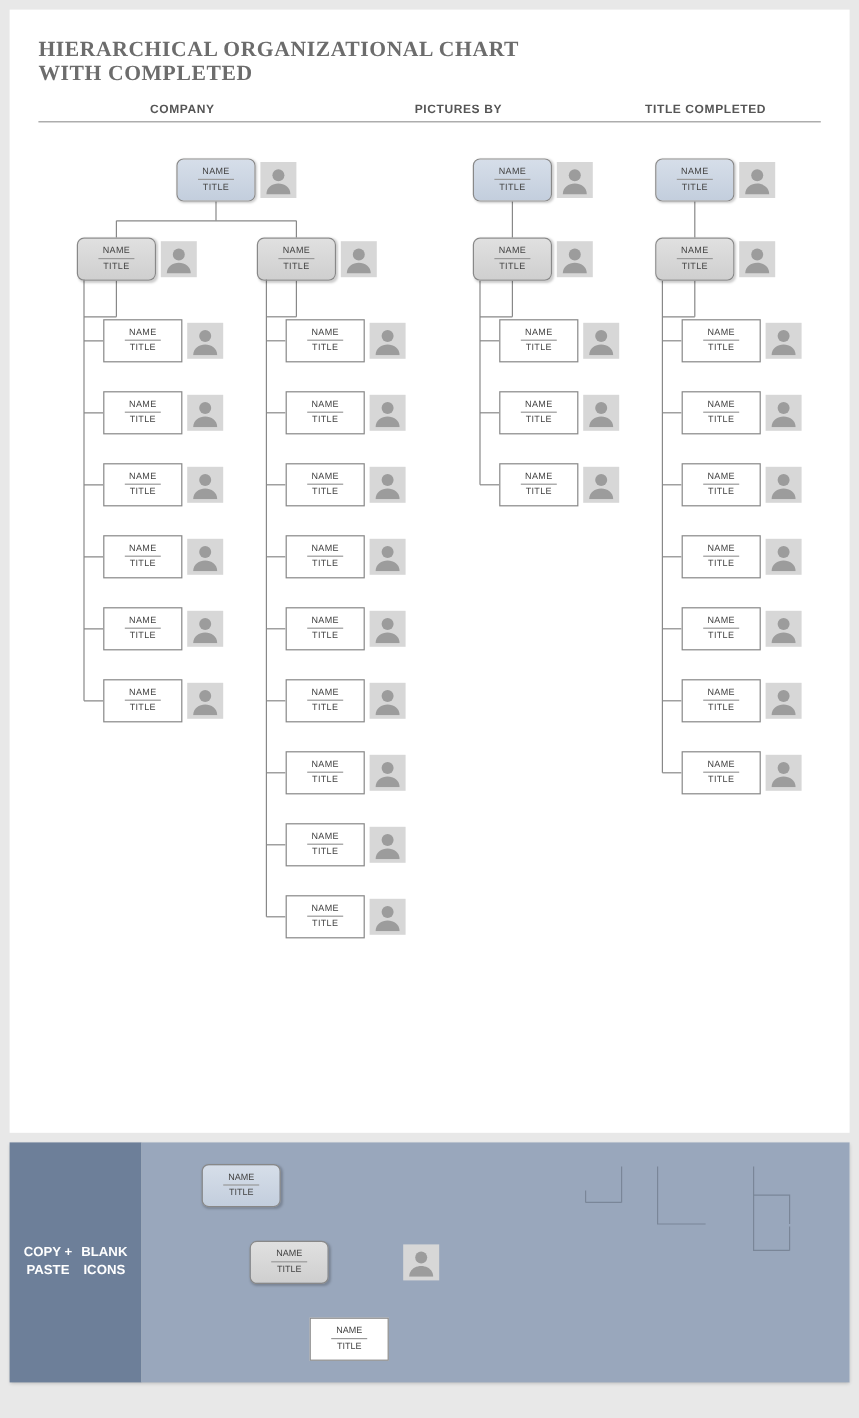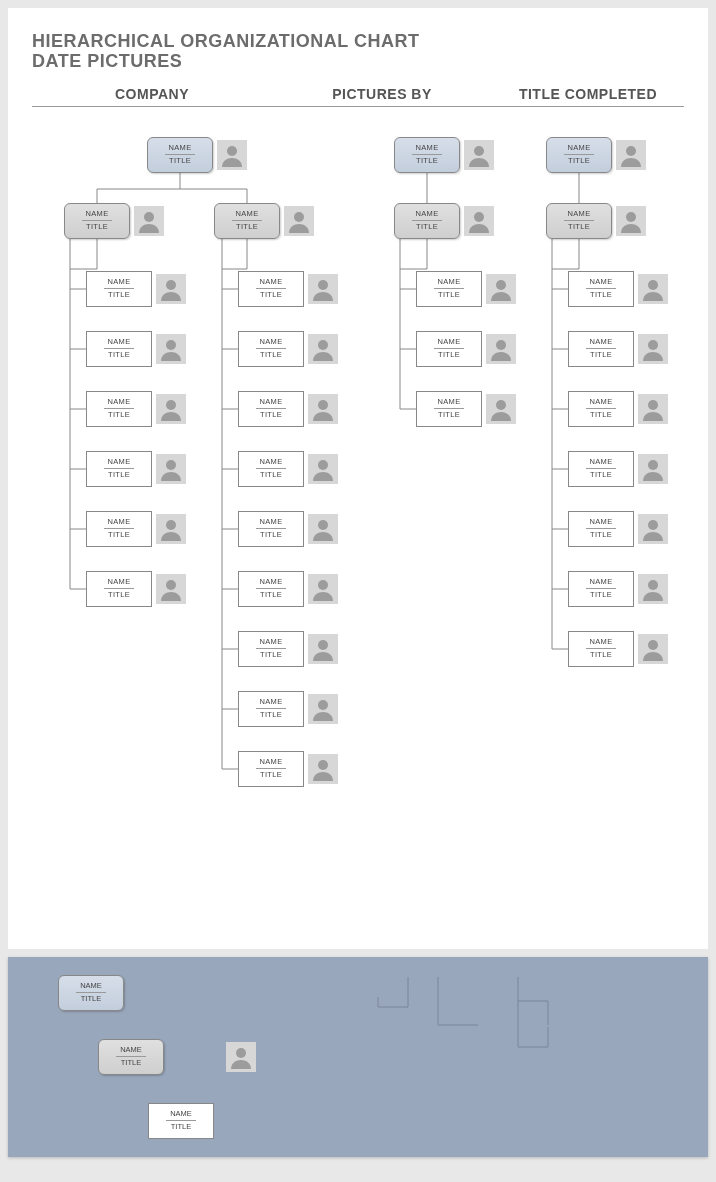--- a/index.html
+++ b/index.html
@@ -9,35 +9,35 @@
     width: 716px;
     padding: 0;
   }
   .page {
     background: #fff;
     margin: 8px;
     padding: 24px 24px 20px 24px;
     position: relative;
   }
   .doc-title {
-    font-family: Liberation Sans, sans-serif;
+    font-family: Liberation Serif, serif;
     font-weight: 700;
     font-size: 18px;
     letter-spacing: 0.5px;
     color: #6c6c6c;
     line-height: 1.1;
   }
   .header-row {
     display: flex;
     border-bottom: 1px solid #9a9a9a;
     margin-top: 14px;
     padding-bottom: 4px;
   }
   .header-row .hcell {
-    font-size: 14px;
+    font-size: 10px;
     font-weight: 700;
     letter-spacing: 0.5px;
     color: #555;
     text-align: center;
   }
   .chart-area {
     position: relative;
     height: 810px;
     margin-top: 12px;
   }
@@ -179,21 +179,21 @@
     stroke: #7a8698; stroke-width: 1; fill: none;
   }
 </style>
 </head>
 <body>
 
 <div class="page">
 
   <div class="doc-title">
     <span>HIERARCHICAL ORGANIZATIONAL CHART</span><br>
-    <span>DATE PICTURES</span>
+    <span>WITH COMPLETED</span>
   </div>
 
   <div class="header-row">
     <div class="hcell" style="flex:0 0 240px">COMPANY</div>
     <div class="hcell" style="flex:0 0 220px">PICTURES BY</div>
     <div class="hcell" style="flex:1">TITLE COMPLETED</div>
   </div>
 
   <div class="chart-area">
 
@@ -669,20 +669,25 @@
             <circle class="afill" cx="12" cy="8" r="5"></circle>
             <path class="afill" d="M2 24c0-6 5-9 10-9s10 3 10 9z"></path>
           </svg>
         </div>
       </div>
 
   </div>
 </div>
 
 <div class="palette">
+  <div class="side">
+    <span>COPY + PASTE</span>
+      <br>
+    <span>BLANK ICONS</span>
+  </div>
   <div class="canvas">
 
     <div class="pnode top" style="left:50px; top:18px">
       <div class="card">
           <span class="name">NAME</span>
           <span class="divider"></span>
           <span class="title">TITLE</span>
         </div>
     </div>
 

